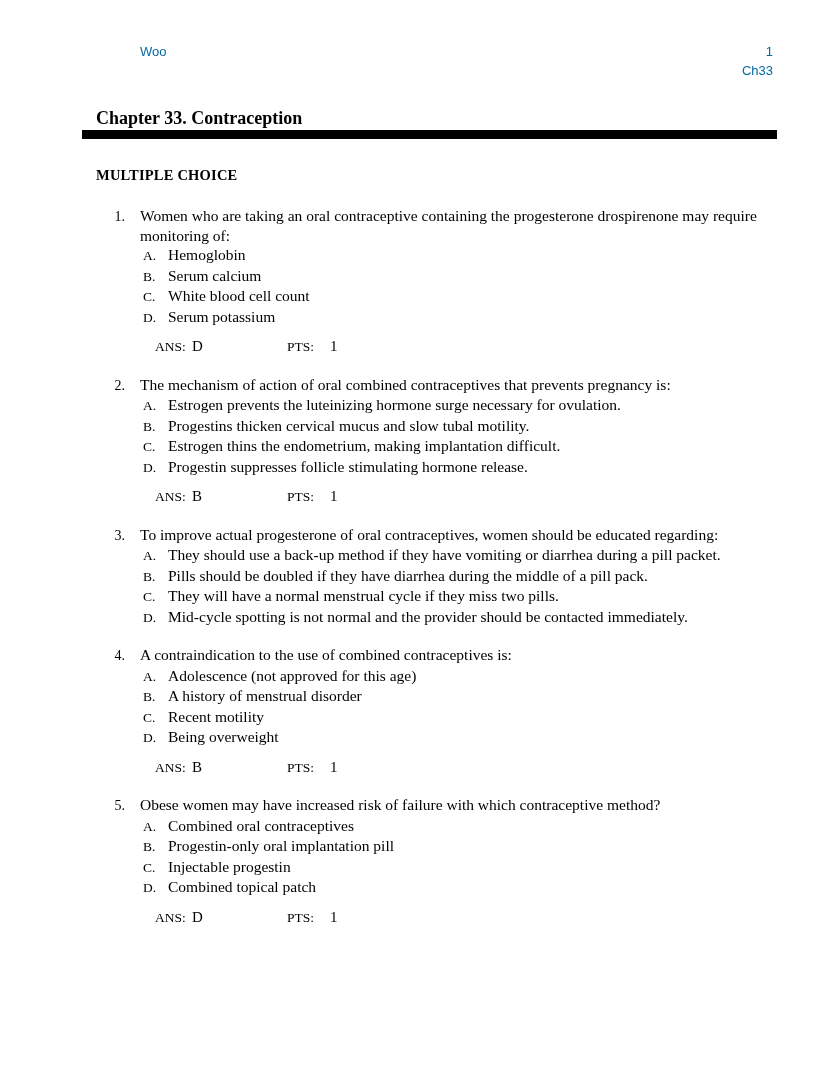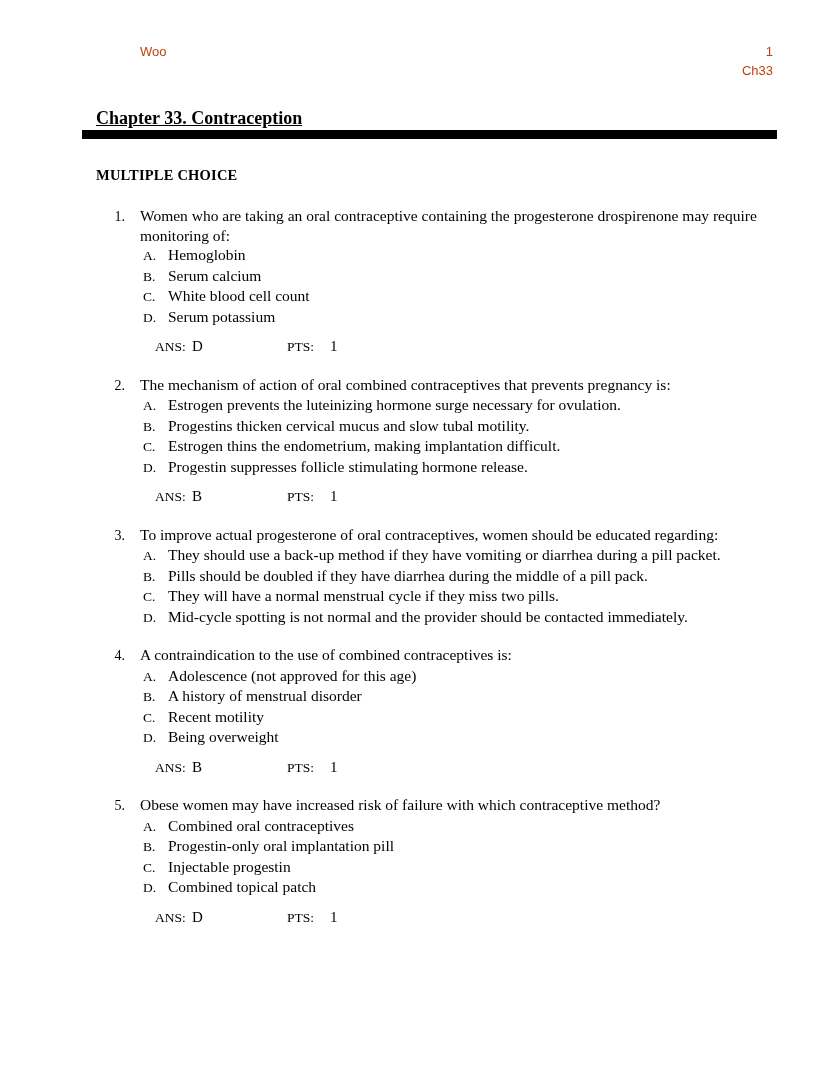--- a/index.html
+++ b/index.html
@@ -21,31 +21,30 @@
   .doc-header {
     position: absolute;
     top: 42px;
     left: 140px;
     right: 65px;
     display: flex;
     justify-content: space-between;
     font-family: "Liberation Sans", "DejaVu Sans", sans-serif;
     font-size: 13px;
     line-height: 19px;
-    color: #c2410c;
+    color: #0369a1;
   }
   .header-right { text-align: right; }
 
   
   .chapter-block {
     position: absolute;
     top: 108px;
     left: 82px;
     right: 61px;
-    text-decoration: underline;
   }
   .chapter-title {
     margin: 0 0 0 14px;
     font-size: 18px;
     font-weight: bold;
     line-height: 21px;
     font-family: "Liberation Serif", "DejaVu Serif", serif;
   }
   .chapter-rule {
     height: 9px;

